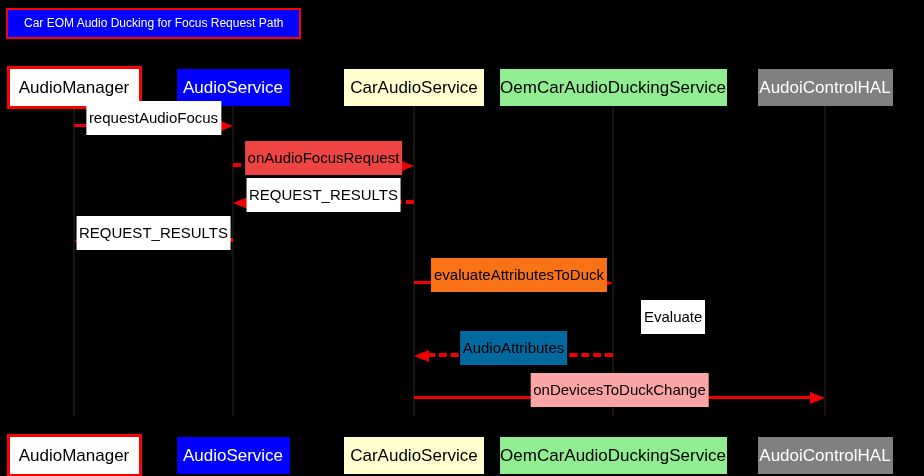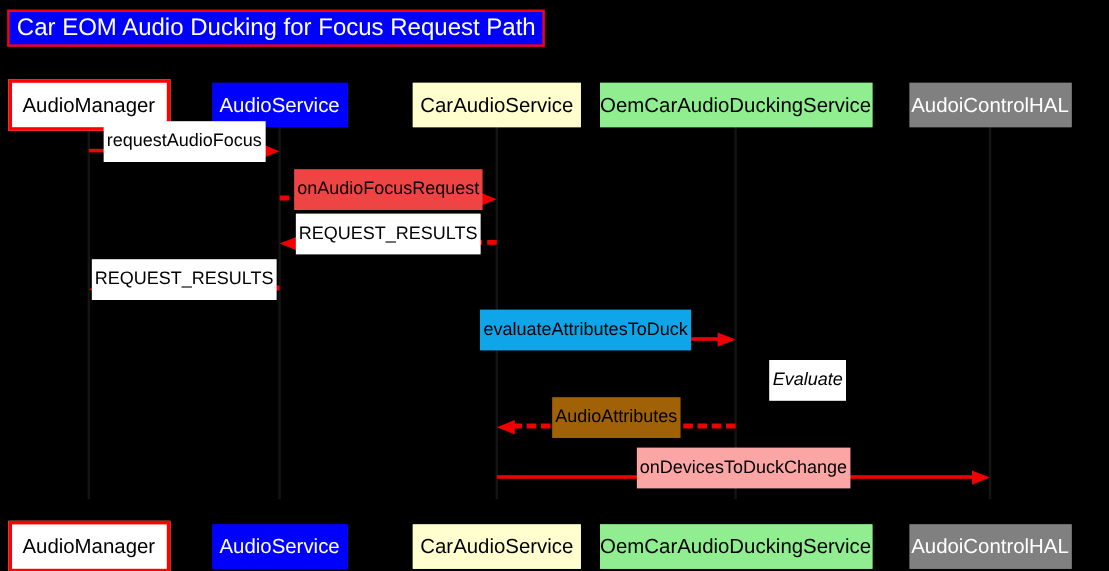--- a/index.html
+++ b/index.html
@@ -2,21 +2,21 @@
 <html><head>
 <meta charset="utf-8">
 <style>
   html,body { margin:0; padding:0; background:#000; }
   .stage {
     position:relative; width:924px; height:476px; background:#000;
     font-family:"Liberation Sans", sans-serif; overflow:hidden;
   }
   .title-box {
     position:absolute; left:6px; top:8px; box-sizing:border-box;
-    border:2px solid; font-size:20px; line-height:21px; padding:3px 6px;
+    border:2px solid; font-size:12px; line-height:21px; padding:3px 16px;
     white-space:nowrap;
   }
   .participant {
     position:absolute; box-sizing:border-box; display:flex;
     align-items:center; justify-content:center;
     font-size:17px; white-space:nowrap;margin-top:20px;
   }
   .lifeline { position:absolute; width:2px; background:#141414; }
   .msg-line-solid { position:absolute; height:3px; }
   .msg-line-dashed { position:absolute; height:0; border-top:4px dashed; }
@@ -57,25 +57,25 @@
       <div class="arrowhead" style="top: 160px; left: 399px; border-left: 15px solid rgb(240, 0, 0);"></div>
       <div class="msg-label" style="background: #ef4444; color: rgb(0, 0, 0); left: 323.5px; top: 141px;">onAudioFocusRequest</div>
       <div class="msg-line-dashed" style="left: 246px; width: 168px; top: 200px; border-top-color: rgb(240, 0, 0);"></div>
       <div class="arrowhead" style="top: 197px; left: 233px; border-right: 15px solid rgb(240, 0, 0);"></div>
       <div class="msg-label" style="background: rgb(255, 255, 255); color: rgb(0, 0, 0); left: 323.5px; top: 178px;">REQUEST_RESULTS</div>
       <div class="msg-line-dashed" style="left: 87px; width: 146px; top: 238px; border-top-color: rgb(240, 0, 0);"></div>
       <div class="arrowhead" style="top: 235px; left: 74px; border-right: 15px solid rgb(240, 0, 0);"></div>
       <div class="msg-label" style="background: rgb(255, 255, 255); color: rgb(0, 0, 0); left: 153.5px; top: 216px;">REQUEST_RESULTS</div>
       <div class="msg-line-solid" style="left: 414px; width: 186px; top: 281px; background: rgb(240, 0, 0);"></div>
       <div class="arrowhead" style="top: 277px; left: 598px; border-left: 15px solid rgb(240, 0, 0);"></div>
-      <div class="msg-label" style="background: #0ea5e9; color: rgb(0, 0, 0); left: 488px; top: 258px; text-align: center;">evaluateAttributesToDuck</div>
-      <div class="msg-label self-label" style="background: rgb(255, 255, 255); color: rgb(0, 0, 0); left: 641px; top: 300px; font-style: italic;">Evaluate</div>
+      <div class="msg-label" style="background: #f97316; color: rgb(0, 0, 0); left: 519px; top: 258px; text-align: center;">evaluateAttributesToDuck</div>
+      <div class="msg-label self-label" style="background: rgb(255, 255, 255); color: rgb(0, 0, 0); left: 641px; top: 300px;">Evaluate</div>
       <div class="msg-line-dashed" style="left: 427px; width: 186px; top: 353px; border-top-color: rgb(240, 0, 0);"></div>
       <div class="arrowhead" style="top: 350px; left: 414px; border-right: 15px solid rgb(240, 0, 0);"></div>
-      <div class="msg-label" style="background: #a16207; color: rgb(0, 0, 0); left: 513.5px; top: 331px;">AudioAttributes</div>
+      <div class="msg-label" style="background: #0369a1; color: rgb(0, 0, 0); left: 513.5px; top: 331px;">AudioAttributes</div>
       <div class="msg-line-solid" style="left: 414px; width: 398px; top: 396px; background: rgb(240, 0, 0);"></div>
       <div class="arrowhead" style="top: 392px; left: 810px; border-left: 15px solid rgb(240, 0, 0);"></div>
       <div class="msg-label" style="background: #fca5a5; color: rgb(0, 0, 0); left: 619.5px; top: 373px;">onDevicesToDuckChange</div>
     </div>
   <div id="participants-bottom">
       <div class="participant" style="left: 6.5px; top: 414px; width: 135px; height: 43px; background: rgb(255, 255, 255); color: rgb(0, 0, 0); border: 3px solid rgb(255, 0, 0);">AudioManager</div>
       <div class="participant" style="left: 176.5px; top: 417px; width: 113px; height: 37px; background: rgb(0, 0, 255); color: rgb(255, 255, 255); border: 1px solid rgb(0, 0, 255);">AudioService</div>
       <div class="participant" style="left: 344px; top: 417px; width: 140px; height: 37px; background: rgb(254, 254, 206); color: rgb(0, 0, 0); border: 1px solid rgb(254, 254, 206);">CarAudioService</div>
       <div class="participant" style="left: 499.5px; top: 417px; width: 227px; height: 37px; background: rgb(144, 238, 144); color: rgb(0, 0, 0); border: 1px solid rgb(144, 238, 144);">OemCarAudioDuckingService</div>
       <div class="participant" style="left: 757.5px; top: 417px; width: 135px; height: 37px; background: rgb(128, 128, 128); color: rgb(255, 255, 255); border: 1px solid rgb(128, 128, 128);">AudoiControlHAL</div>

